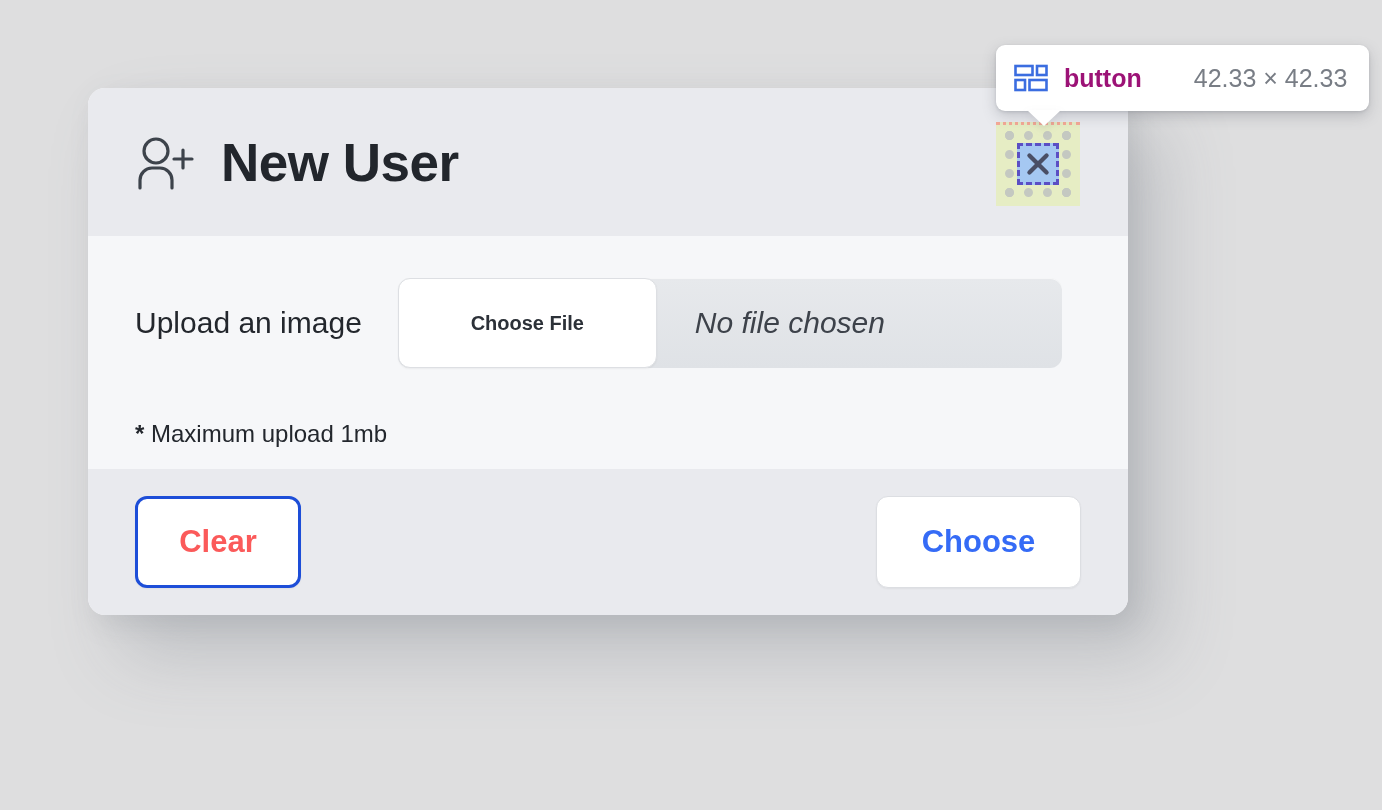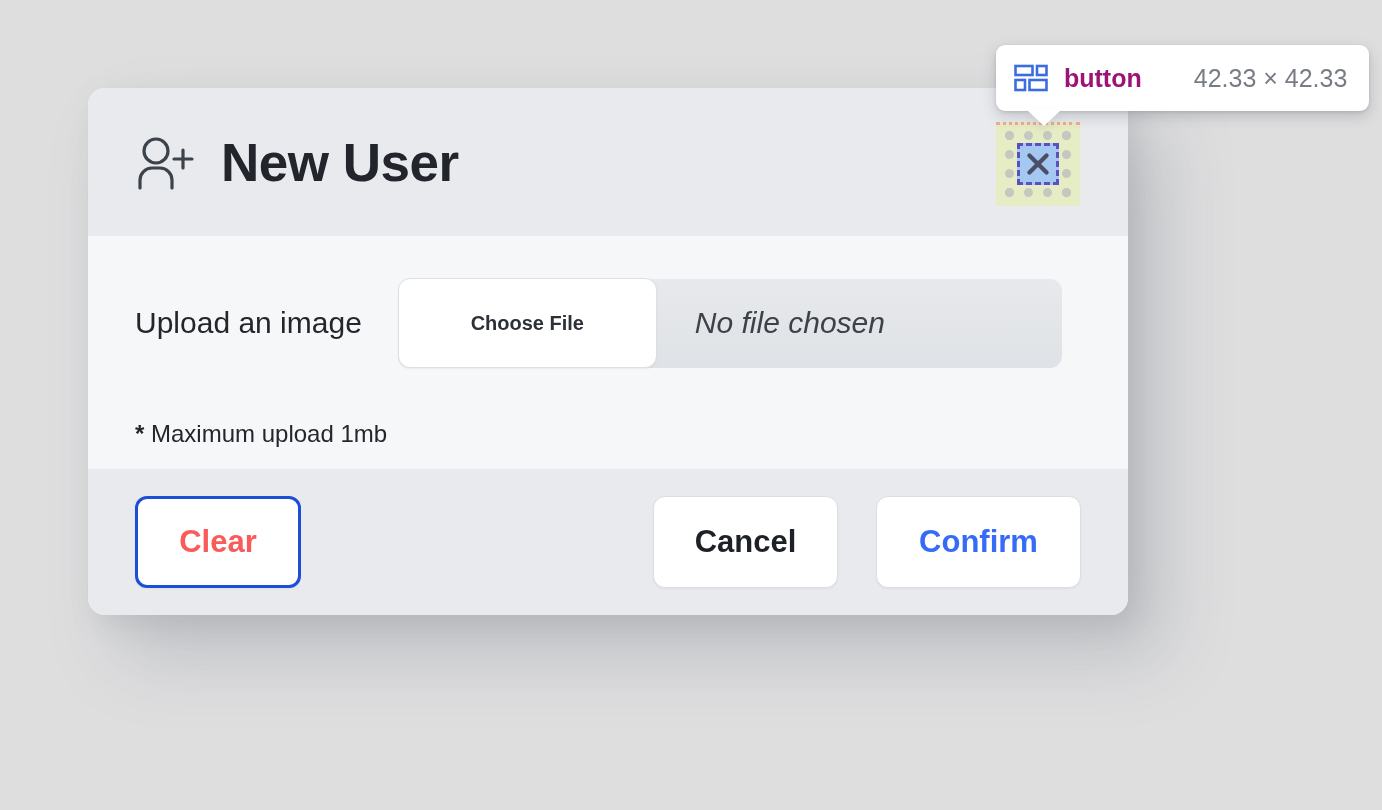--- a/index.html
+++ b/index.html
@@ -289,22 +289,21 @@
 
     <div class="upload-hint">
       <span class="asterisk">*</span>
       <span>Maximum upload 1mb</span>
     </div>
   </div>
 
   <div class="dialog-footer">
     <button class="footer-btn clear-button">Clear</button>
     <div class="footer-spacer"></div>
-    <button class="footer-btn cancel-button">Cancel</button>
-    <button class="footer-btn confirm-button">Confirm</button>
+    <button class="footer-btn confirm-button">Choose</button>
   </div>
 </div>
 
 <div class="inspect-highlight">
   <div class="inspect-margin-top"></div>
   <div class="inspect-border-band"></div>
   <div class="inspect-content">
     <svg class="inspect-x" viewBox="0 0 42 42" fill="none" stroke="#4a4f66" stroke-width="5" stroke-linecap="round">
       <path d="M11 11 L31 31 M31 11 L11 31"></path>
     </svg>

